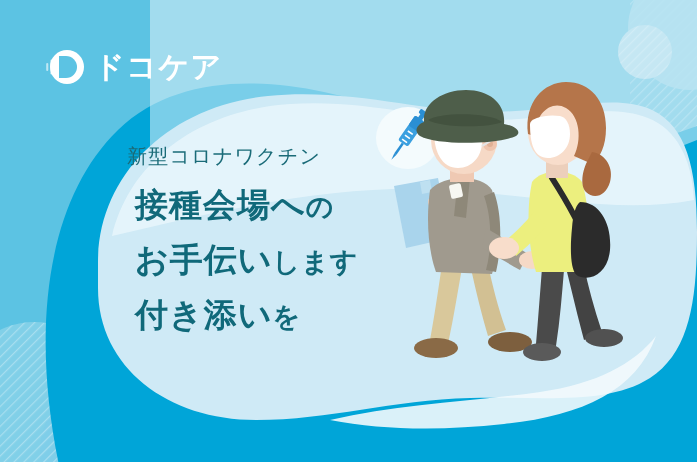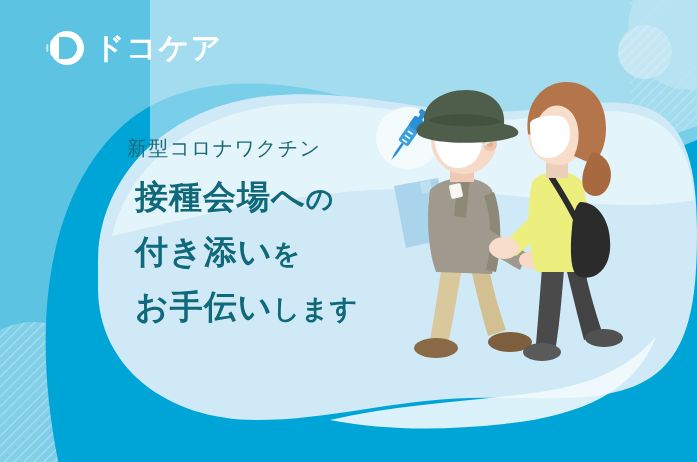--- a/index.html
+++ b/index.html
@@ -26,21 +26,21 @@
     top: 0;
     width: 697px;
     height: 462px;
     display: block;
   }
 
   
   .logo {
     position: absolute;
     left: 45px;
-    top: 28px;
+    top: 47px;
     display: flex;
     align-items: center;
     gap: 9px;
     z-index: 40;
   }
   .logo-mark {
     width: 40px;
     height: 40px;
     flex: 0 0 auto;
   }
@@ -60,21 +60,21 @@
     left: 127px;
     top: 128px;
     z-index: 35;
     width: 300px;
   }
   .copy-kicker {
     color: #1a6b78;
     font-size: 20px;
     letter-spacing: 1.2px;
     line-height: 1.2;
-    margin: 8px 0 14px 0;
+    margin: 16px 0 14px 0;
     white-space: nowrap;
     font-family: "DejaVu Sans", "Liberation Sans", sans-serif;
   }
   .copy-line {
     color: #10697a;
     font-size: 33px;
     font-weight: bold;
     letter-spacing: 1px;
     line-height: 1.42;
     margin: 8px;
@@ -163,23 +163,23 @@
       <rect x="1.2" y="16" width="2.1" height="8" rx="1.05" fill="#ffffff" fill-opacity="0.6"></rect>
     </svg>
     <span class="logo-text">ドコケア</span>
   </div>
 
   <div class="copy">
     <p class="copy-kicker">新型コロナワクチン</p>
 
     <p class="copy-line"><span>接種会場へ</span><span class="tail">の</span></p>
 
+    <p class="copy-line"><span>お手伝い</span><span class="tail">します</span></p>
+
     <p class="copy-line"><span>付き添い</span><span class="tail">を</span></p>
-
-    <p class="copy-line"><span>お手伝い</span><span class="tail">します</span></p>
   </div>
 
   <div class="illustration">
     <svg viewBox="0 0 260 300">
 
       <g>
         <ellipse cx="42" cy="60" rx="32" ry="31" fill="#f4fbfd"></ellipse>
         <g transform="translate(42,58) rotate(35)">
           <rect x="-5" y="-30" width="10" height="5" rx="1.6" fill="#2a8fd4"></rect>
           <rect x="-2.4" y="-26" width="4.8" height="6" fill="#2a8fd4"></rect>

